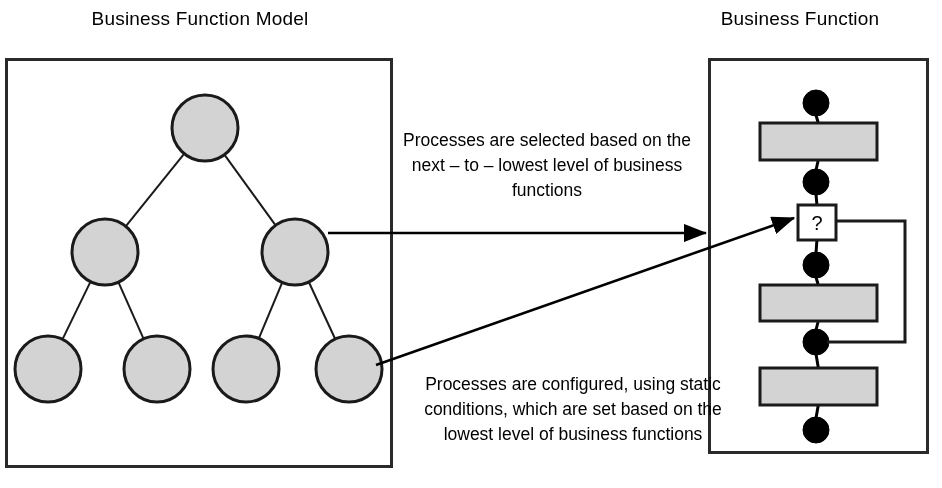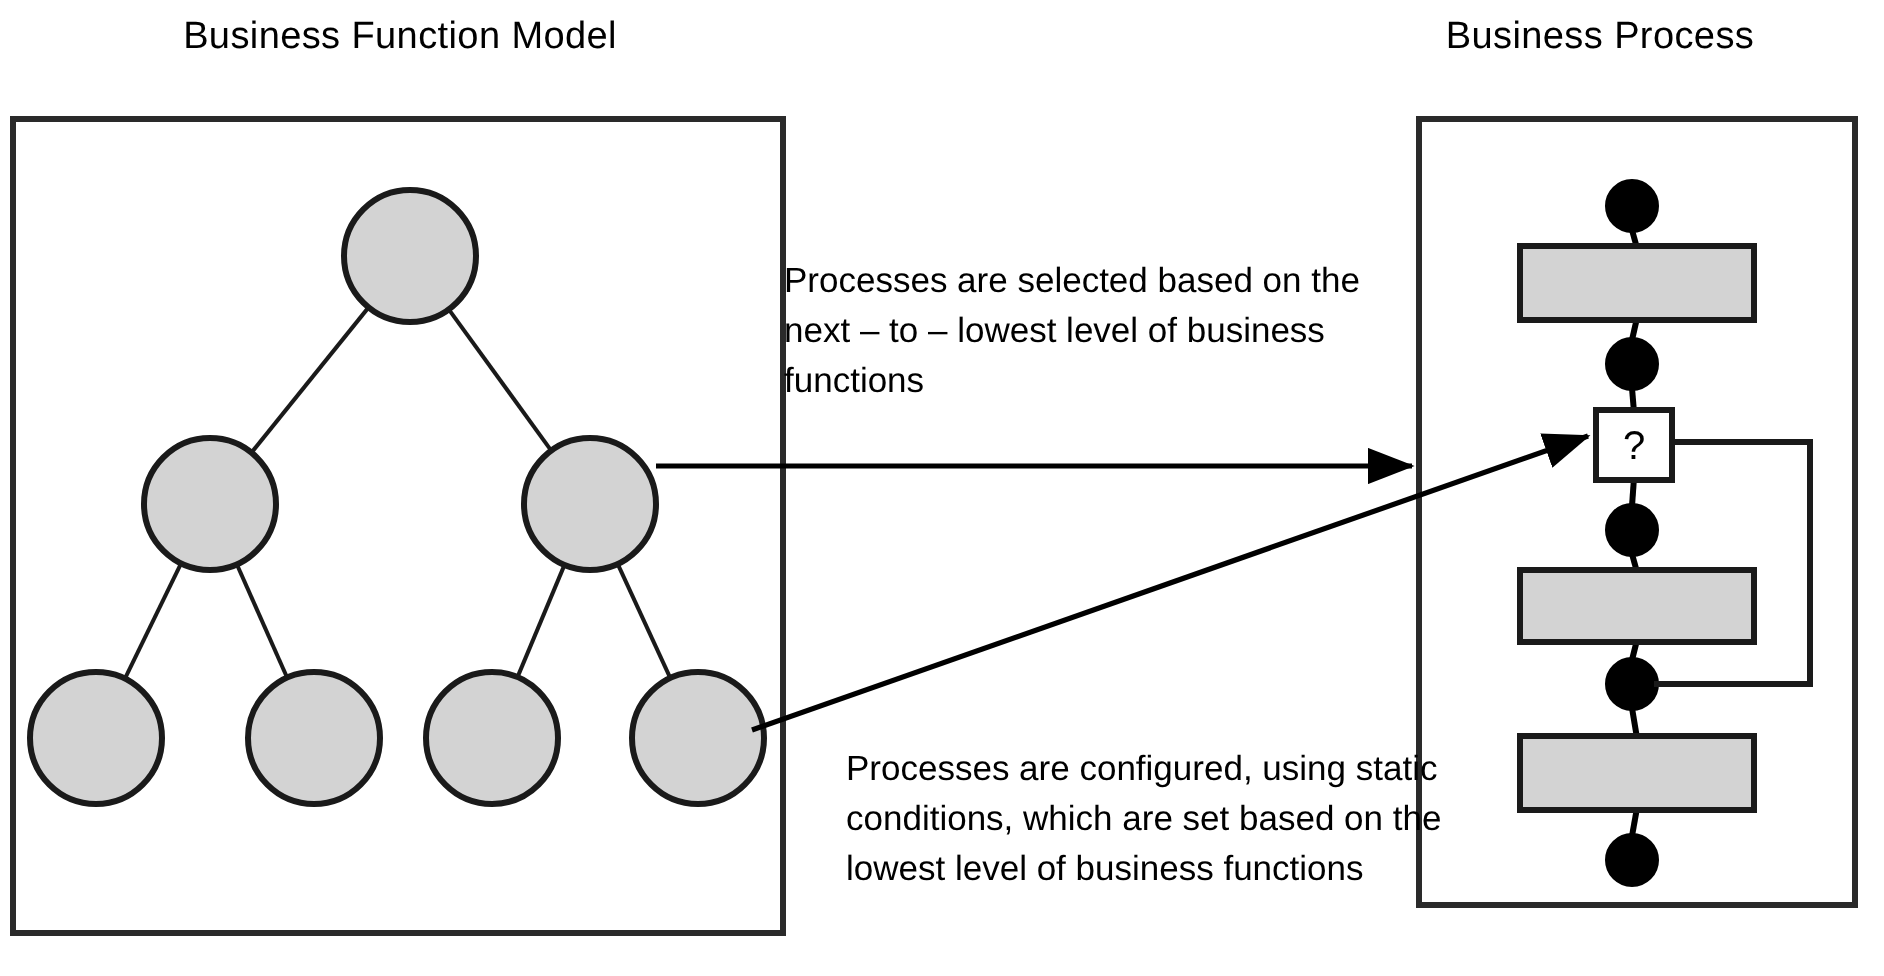--- a/index.html
+++ b/index.html
@@ -47,34 +47,35 @@
     top: 0;
     width: 942px;
     height: 488px;
     pointer-events: none;
   }
 
   .annotation {
     position: absolute;
     font-size: 17.5px;
     line-height: 1.42;
+    text-align: center;
     color: #000;
     white-space: pre-line;
   }
   #annotation-top    { left: 392px; top: 128px; width: 310px; }
   #annotation-bottom { left: 423px; top: 372px; width: 300px; }
 </style>
 </head>
 <body>
 
 <div id="canvas">
 
   <div class="title" id="title-left">Business Function Model</div>
 
-  <div class="title" id="title-right">Business Process</div>
+  <div class="title" id="title-right">Business Function</div>
 
   <div class="panel" id="panel-left"></div>
 
   <div class="panel" id="panel-right"></div>
 
   <svg class="svg-layer" id="graphics" viewBox="0 0 942 488">
     <defs>
       <marker id="arrowhead" markerWidth="9" markerHeight="7" refX="8.5" refY="3.5" orient="auto" markerUnits="strokeWidth">
         <polygon points="0 0, 9 3.5, 0 7" fill="#000000"></polygon>
       </marker>

